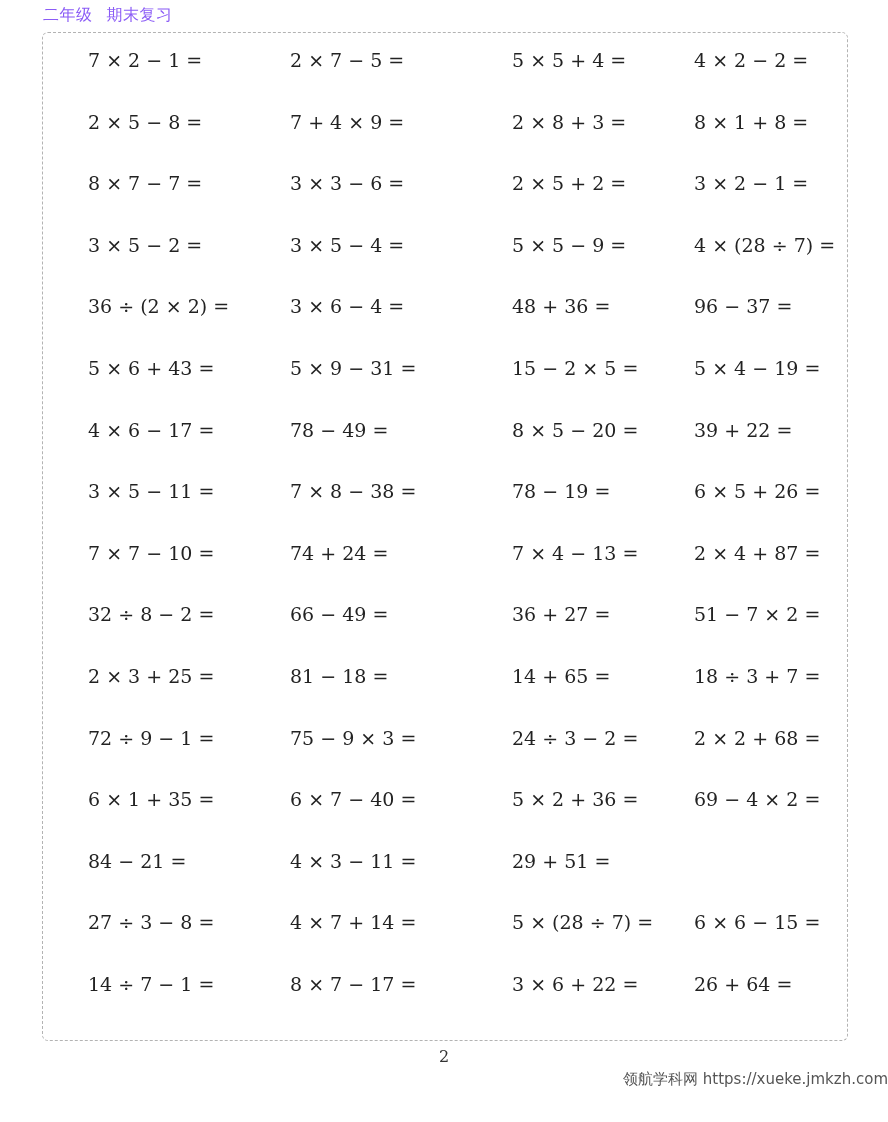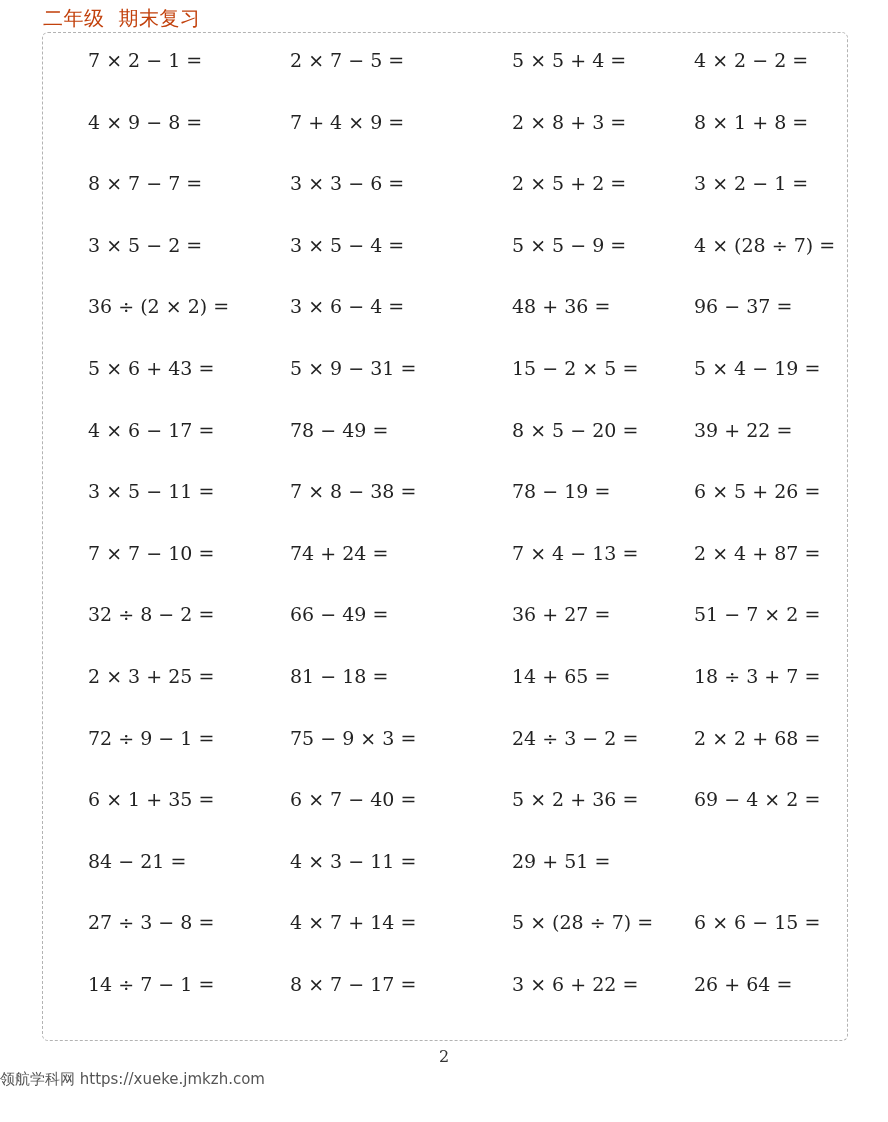--- a/index.html
+++ b/index.html
@@ -12,22 +12,22 @@
       height: 1122px;
       position: relative;
       overflow: hidden;
       color: #222222;
     }
     .header-title {
       position: absolute;
       left: 43px;
       top: 5px;
       font-family: "DejaVu Sans", sans-serif;
-      font-size: 20px;
-      color: #c2410c;
+      font-size: 16px;
+      color: #8b5cf6;
       letter-spacing: 0.5px;
       text-align: right;
     }
     .header-title .sep { display: inline-block; width: 14px; }
     .frame {
       position: absolute;
       left: 42px;
       top: 32px;
       width: 806px;
       height: 1009px;
@@ -69,42 +69,42 @@
       text-align: center;
       font-family: "DejaVu Serif", "Liberation Serif", serif;
       font-size: 16px;
       color: #333333;
     }
     .watermark {
       position: absolute;
       left: 0;
       width: 888px;
       top: 1070px;
-      text-align: left;
+      text-align: right;
       font-family: "DejaVu Sans", sans-serif;
       font-size: 15px;
       color: #555555;
     }
   </style>
 </head>
 <body>
 
 <div class="header-title"><span>二年级</span><span class="sep"></span><span>期末复习</span></div>
 
 <div class="frame"></div>
 
 <div class="grid">
   <div class="row" style="top:0px">
     <span class="cell c0">7 × 2 − 1 =</span>
     <span class="cell c1">2 × 7 − 5 =</span>
     <span class="cell c2">5 × 5 + 4 =</span>
     <span class="cell c3">4 × 2 − 2 =</span>
   </div>
   <div class="row" style="top:61.6px">
-    <span class="cell c0">4 × 9 − 8 =</span>
+    <span class="cell c0">2 × 5 − 8 =</span>
     <span class="cell c1">7 + 4 × 9 =</span>
     <span class="cell c2">2 × 8 + 3 =</span>
     <span class="cell c3">8 × 1 + 8 =</span>
   </div>
   <div class="row" style="top:123.2px">
     <span class="cell c0">8 × 7 − 7 =</span>
     <span class="cell c1">3 × 3 − 6 =</span>
     <span class="cell c2">2 × 5 + 2 =</span>
     <span class="cell c3">3 × 2 − 1 =</span>
   </div>

